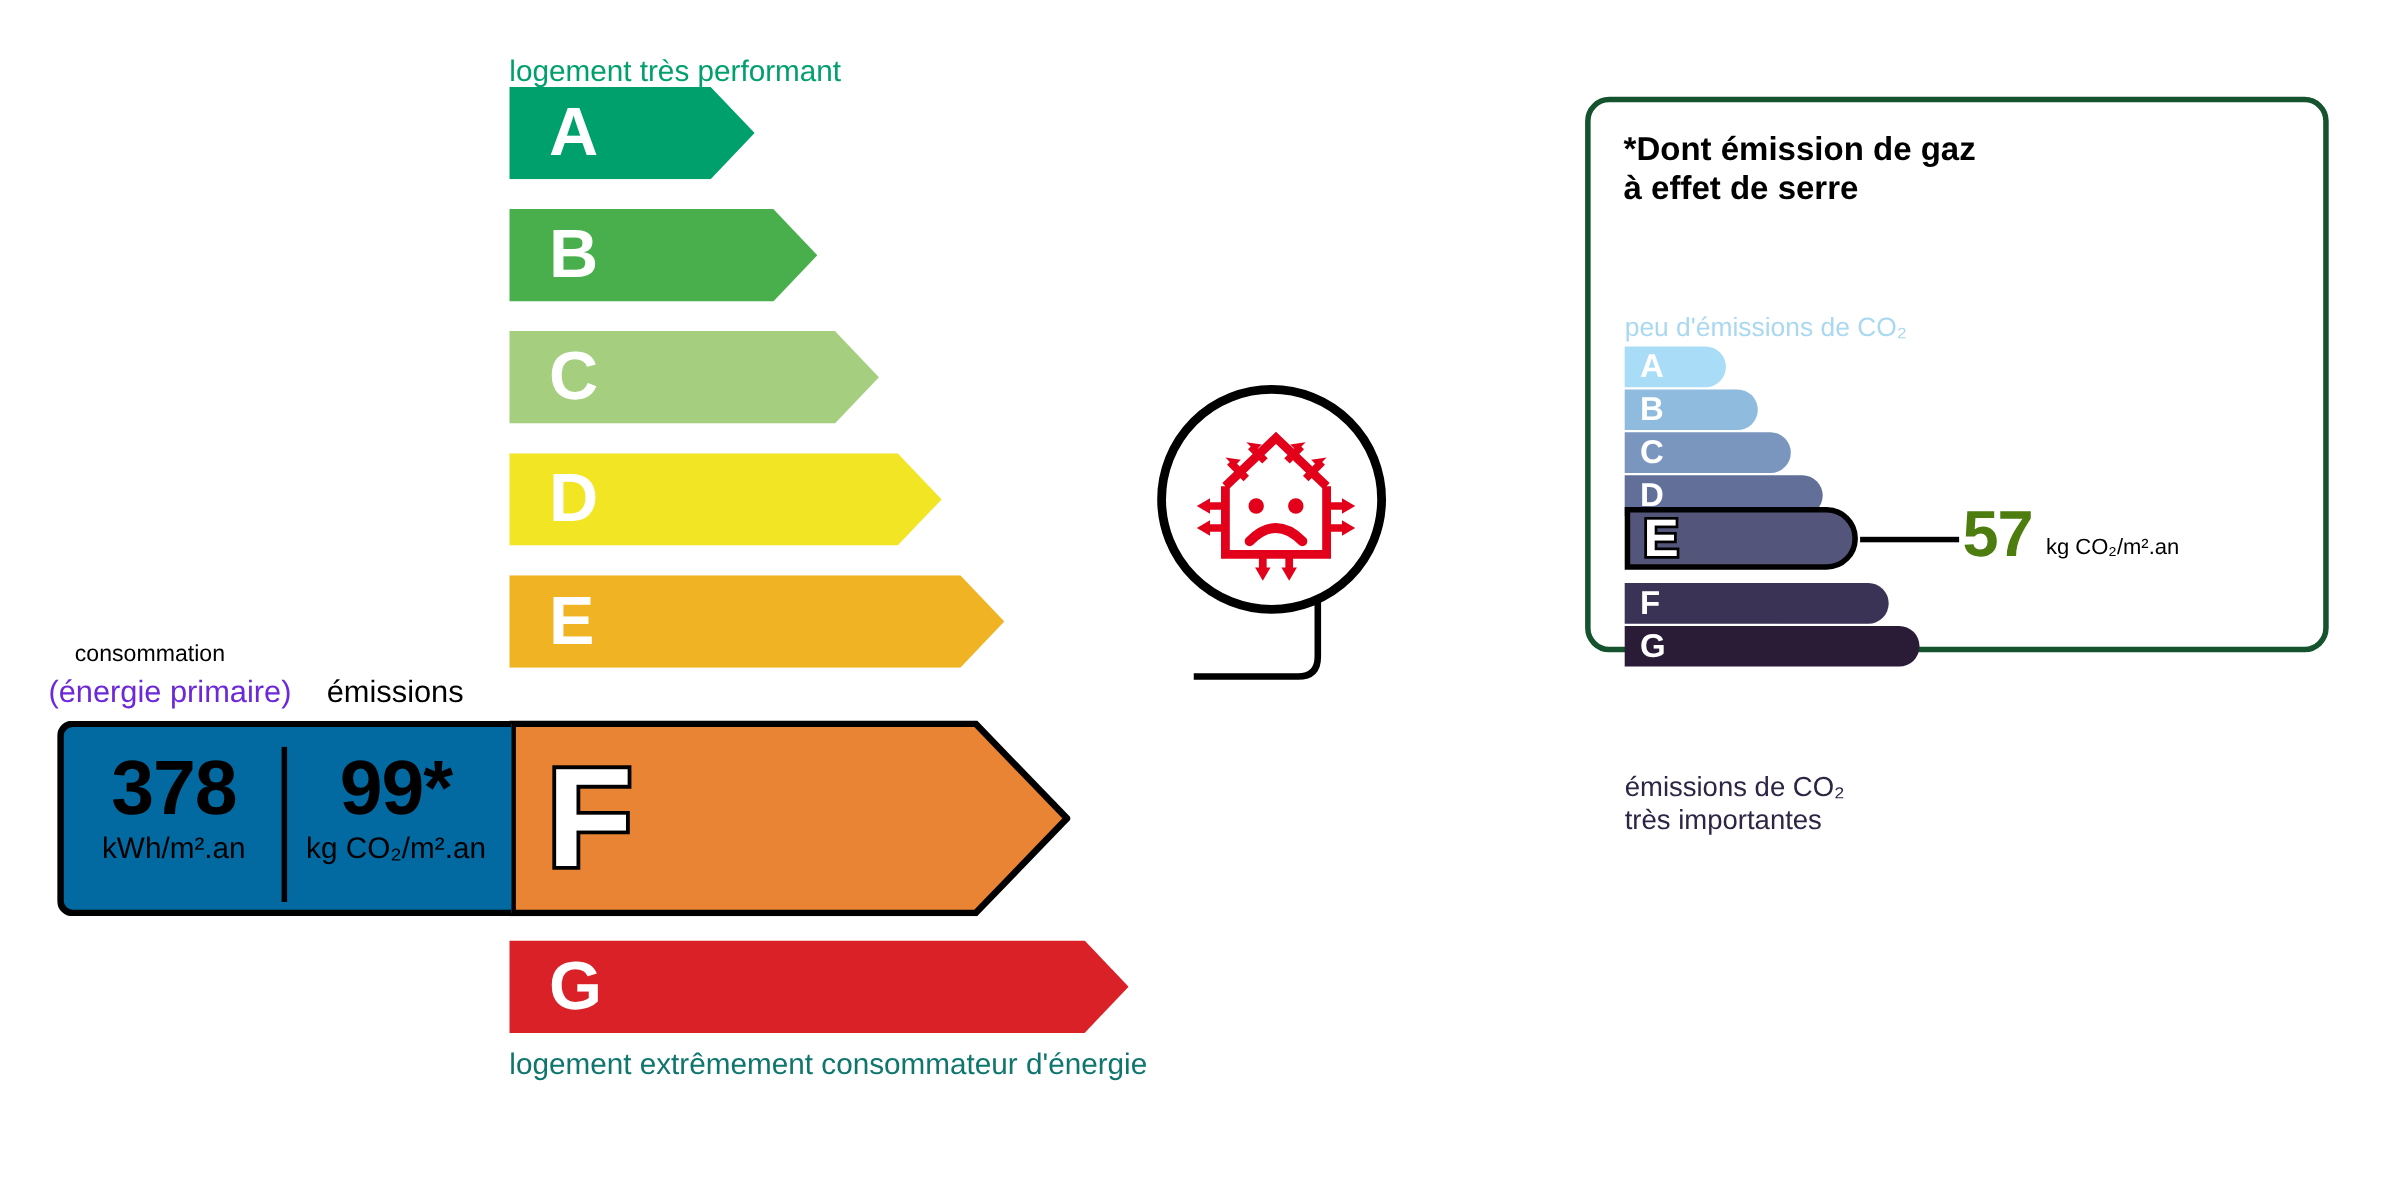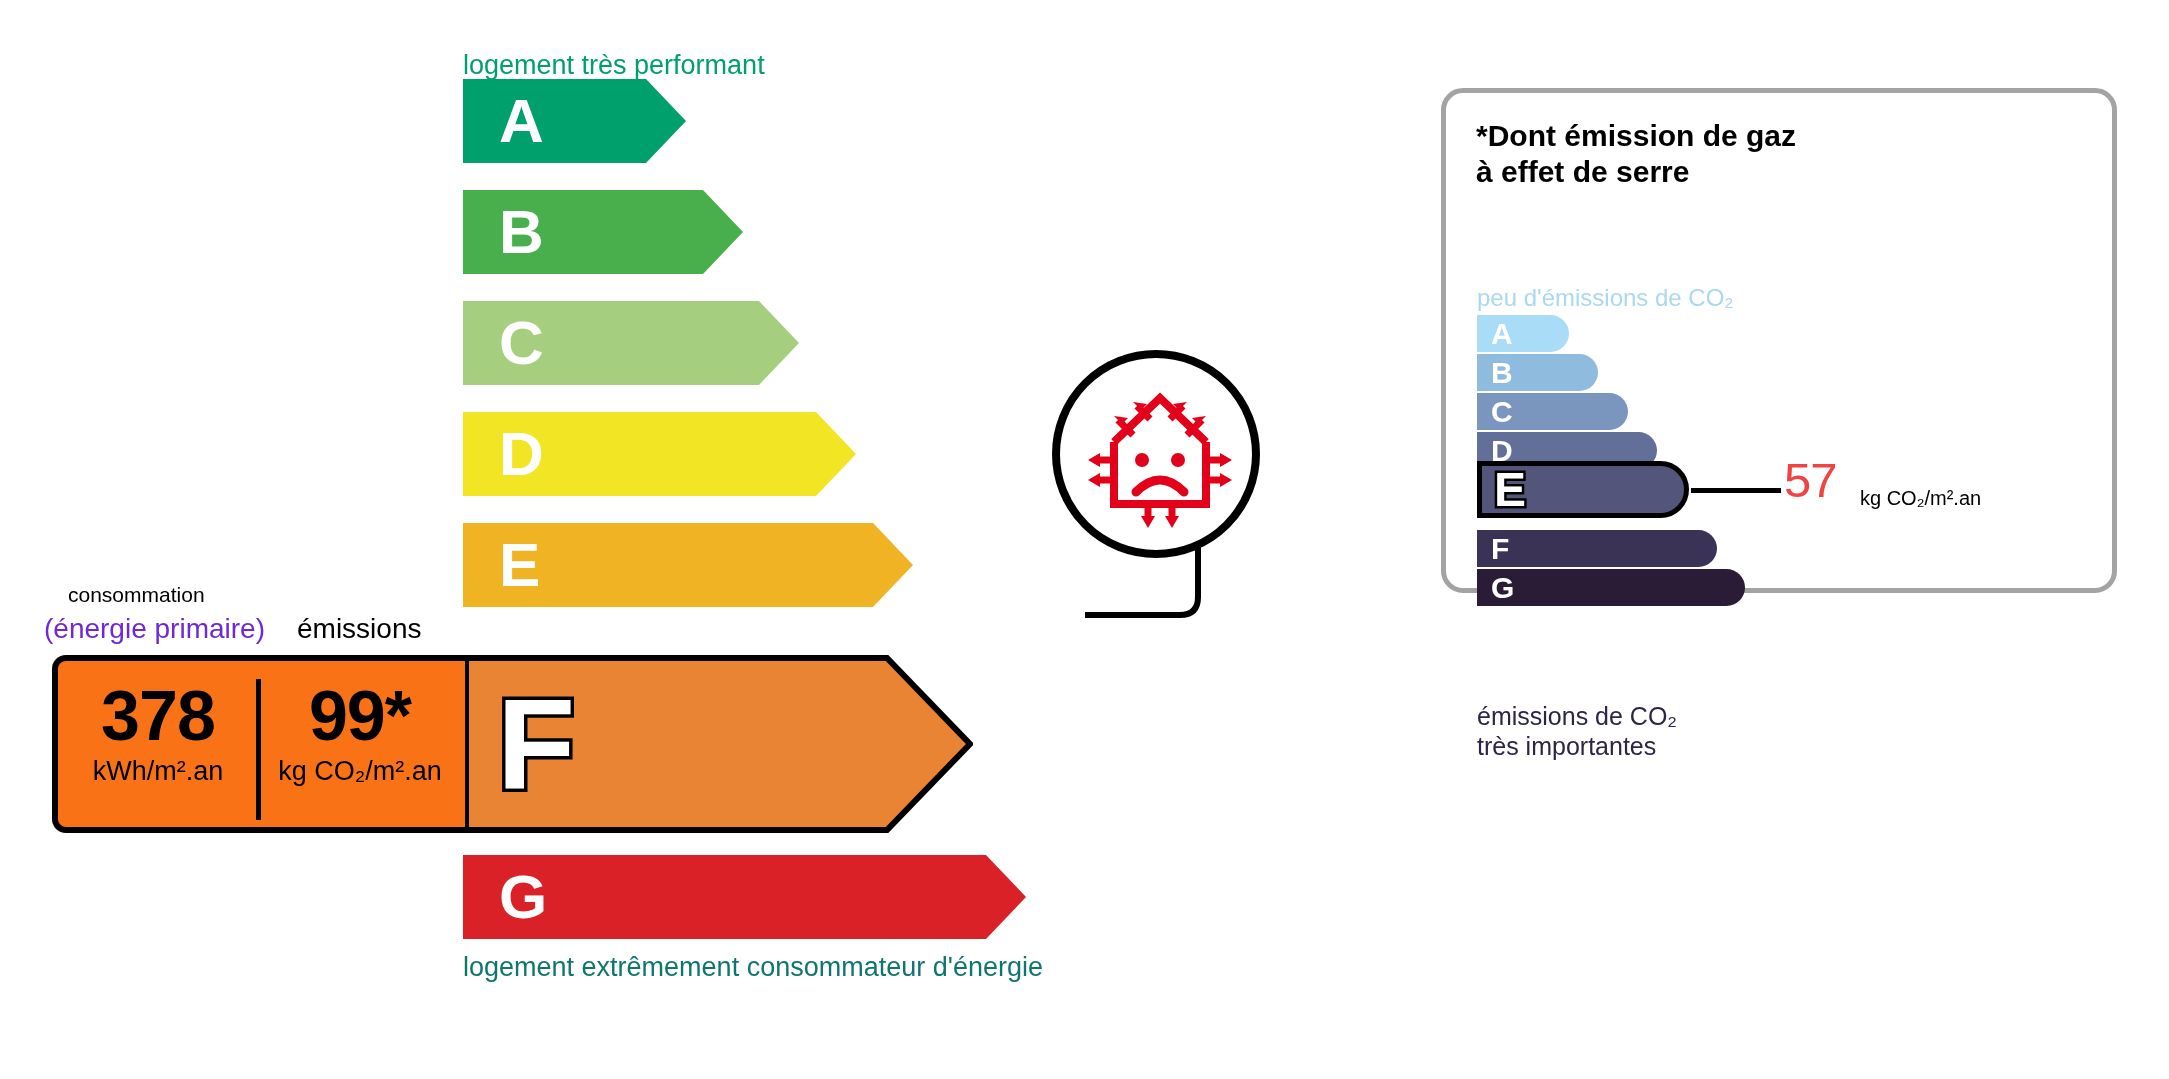--- a/index.html
+++ b/index.html
@@ -64,21 +64,21 @@
   }
 
   
   #value-box {
     position: absolute;
     left: 52px; top: 655px;
     width: 413px; height: 178px;
     border: 6px solid #000000;
     border-right: 0;
     border-radius: 14px 0 0 14px;
-    background: #f97316;
+    background: #0369a1;
     z-index: 6;
   }
   #value-box .divider {
     position: absolute;
     left: 198px; top: 18px;
     width: 5px; height: 141px;
     background: #000000;
   }
   .vb-cell {
     position: absolute;
@@ -135,21 +135,21 @@
     z-index: 8;
   }
   #house-badge svg { position: absolute; left: 24px; top: 22px; }
   #connector { position: absolute; left: 1085px; top: 540px; z-index: 5; }
 
   
   #co2-panel {
     position: absolute;
     left: 1441px; top: 88px;
     width: 676px; height: 505px;
-    border: 5px solid #a3a3a3;
+    border: 5px solid #14532d;
     border-radius: 22px;
     background: #ffffff;
   }
   #co2-title {
     position: absolute;
     left: 30px; top: 25px;
     font-size: 30px; font-weight: bold; color: #000000;
     line-height: 1.2;
     white-space: pre-line;
   }
@@ -196,21 +196,21 @@
   }
   #co2-callout-line {
     position: absolute;
     left: 245px; top: 395px;
     width: 90px; height: 5px;
     background: #000000;
   }
   #co2-value {
     position: absolute;
     left: 338px; top: 363px;
-    font-size: 49px; font-weight: normal; color: #ef4444;
+    font-size: 59px; font-weight: bold; color: #4d7c0f;
     line-height: 1; letter-spacing: -1px;
   }
   #co2-value-unit {
     position: absolute;
     left: 414px; top: 394px;
     font-size: 20px; color: #000000;
     white-space: nowrap;
   }
 </style>
 </head>

